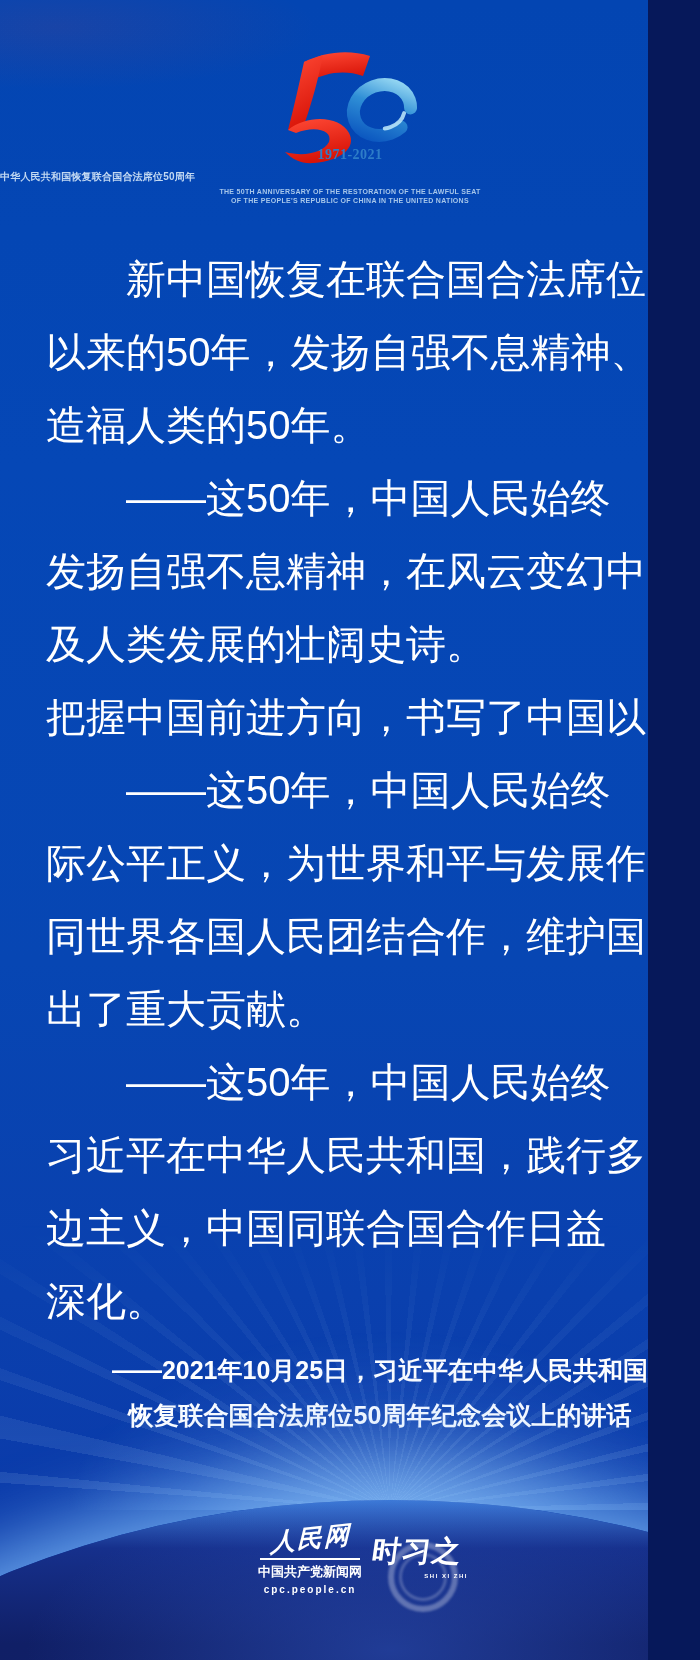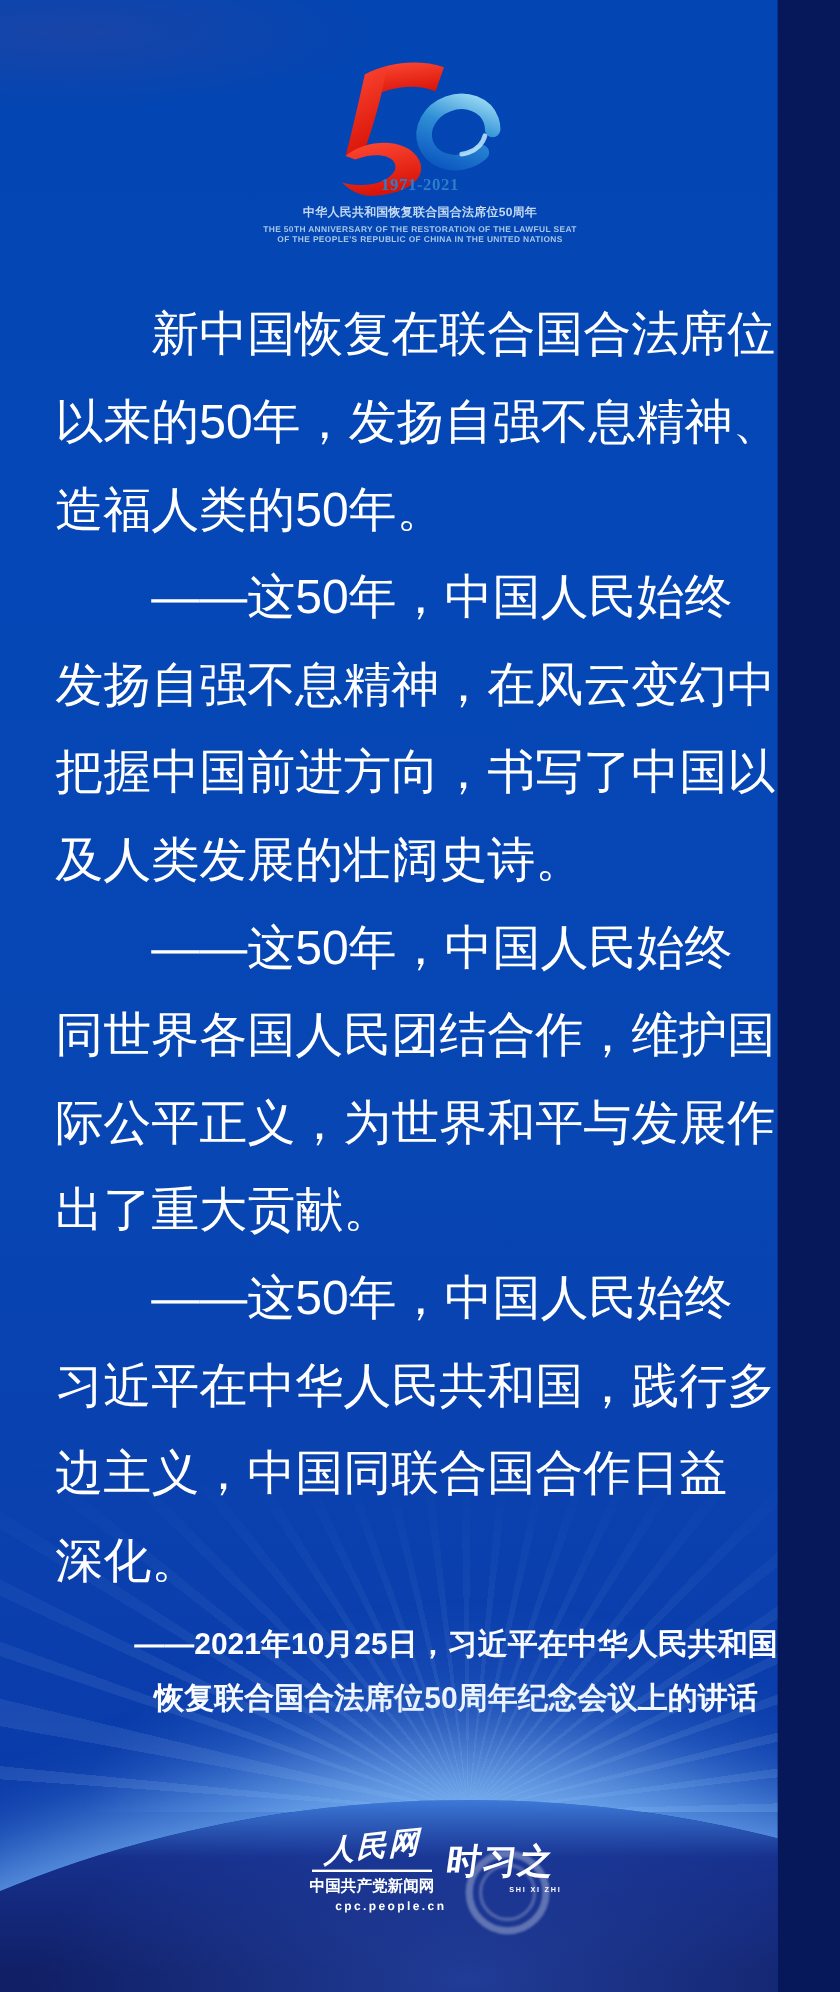--- a/index.html
+++ b/index.html
@@ -9,21 +9,21 @@
     background:linear-gradient(180deg,#0345b2 0%,#0547b6 28%,#0746b3 58%,#0a40ae 78%,#0b3aa9 92%,#0c38a5 100%);
   }
   
   .artifact{position:absolute;left:0;top:0;width:320px;height:90px;
     background:radial-gradient(ellipse at 18% 30%,rgba(210,60,70,0.10),rgba(210,60,70,0) 70%);}
   
   .logo-mark{position:absolute;left:252px;top:50px;width:200px;height:150px;}
   .logo-years{position:absolute;left:0;top:147px;width:700px;text-align:center;
     font-family:"Liberation Serif","DejaVu Serif",serif;font-weight:700;
     font-size:14px;letter-spacing:0.5px;color:#2e7dc8;}
-  .logo-title-cn{position:absolute;left:0;top:170px;width:700px;text-align:center;
+  .logo-title-cn{position:absolute;left:0;top:170px;width:700px;text-align:left;
     font-size:10px;font-weight:700;letter-spacing:0.2px;color:#c3d9f2;}
   .logo-title-en{position:absolute;left:0;width:700px;text-align:center;
     font-size:7px;font-weight:700;letter-spacing:0.3px;color:#a6c6ea;}
   .en1{top:188px;} .en2{top:197px;}
   
   .quote{position:absolute;left:46px;top:243px;width:610px;color:#ffffff;
     font-size:40px;font-weight:400;line-height:73px;}
   .q-line{white-space:nowrap;}
   .q-indent{padding-left:80px;}
   
@@ -41,21 +41,21 @@
     background:
       radial-gradient(ellipse 520px 220px at 800px 150px,rgba(46,84,190,0.55),rgba(46,84,190,0) 70%),
       linear-gradient(180deg,#3d7ad8 0%,#16308c 4%,#101f66 12%,#131f6e 40%);
     box-shadow:0 -18px 70px 6px rgba(135,198,255,0.75);}
   
   .pd-logo{position:absolute;left:248px;top:1522px;width:124px;text-align:center;color:#fff;}
   .pd-script{display:inline-block;font-size:25px;font-weight:700;font-style:italic;
     transform:rotate(-6deg) skewX(-6deg);letter-spacing:2px;}
   .pd-rule{width:100px;height:2px;background:#ffffff;margin:3px auto 3px;}
   .pd-sub{font-size:13px;font-weight:700;white-space:nowrap;font-family:Liberation Serif, serif;}
-  .pd-url{font-size:10px;font-weight:700;letter-spacing:2px;margin-top:3px;text-align:right;}
+  .pd-url{font-size:10px;font-weight:700;letter-spacing:2px;margin-top:3px;}
   .sxz{position:absolute;left:372px;top:1532px;width:116px;color:#fff;}
   .sxz-ring{position:absolute;left:16px;top:10px;width:58px;height:58px;border-radius:50%;
     border:6px solid rgba(255,255,255,0.30);filter:blur(1px);}
   .sxz-ring::after{content:"";position:absolute;left:5px;top:5px;width:42px;height:42px;
     border-radius:50%;border:3px solid rgba(255,255,255,0.22);}
   .sxz-title{position:relative;display:inline-block;font-size:29px;font-weight:900;
     transform:skewX(-8deg);letter-spacing:1px;white-space:nowrap;}
   .sxz-pinyin{position:relative;font-size:6px;font-weight:700;letter-spacing:1.5px;
     text-align:right;width:96px;margin-top:1px;}
 </style>
@@ -96,27 +96,27 @@
 
   <div class="quote">
     <div>
       <div class="q-line q-indent">新中国恢复在联合国合法席位</div>
       <div class="q-line">以来的50年，发扬自强不息精神、</div>
       <div class="q-line">造福人类的50年。</div>
     </div>
     <div>
       <div class="q-line q-indent">——这50年，中国人民始终</div>
       <div class="q-line">发扬自强不息精神，在风云变幻中</div>
+      <div class="q-line">及人类发展的壮阔史诗。</div>
       <div class="q-line">把握中国前进方向，书写了中国以</div>
-      <div class="q-line">及人类发展的壮阔史诗。</div>
     </div>
     <div>
       <div class="q-line q-indent">——这50年，中国人民始终</div>
+      <div class="q-line">际公平正义，为世界和平与发展作</div>
       <div class="q-line">同世界各国人民团结合作，维护国</div>
-      <div class="q-line">际公平正义，为世界和平与发展作</div>
       <div class="q-line">出了重大贡献。</div>
     </div>
     <div>
       <div class="q-line q-indent">——这50年，中国人民始终</div>
       <div class="q-line">习近平在中华人民共和国，践行多</div>
       <div class="q-line">边主义，中国同联合国合作日益</div>
       <div class="q-line">深化。</div>
     </div>
   </div>
 

